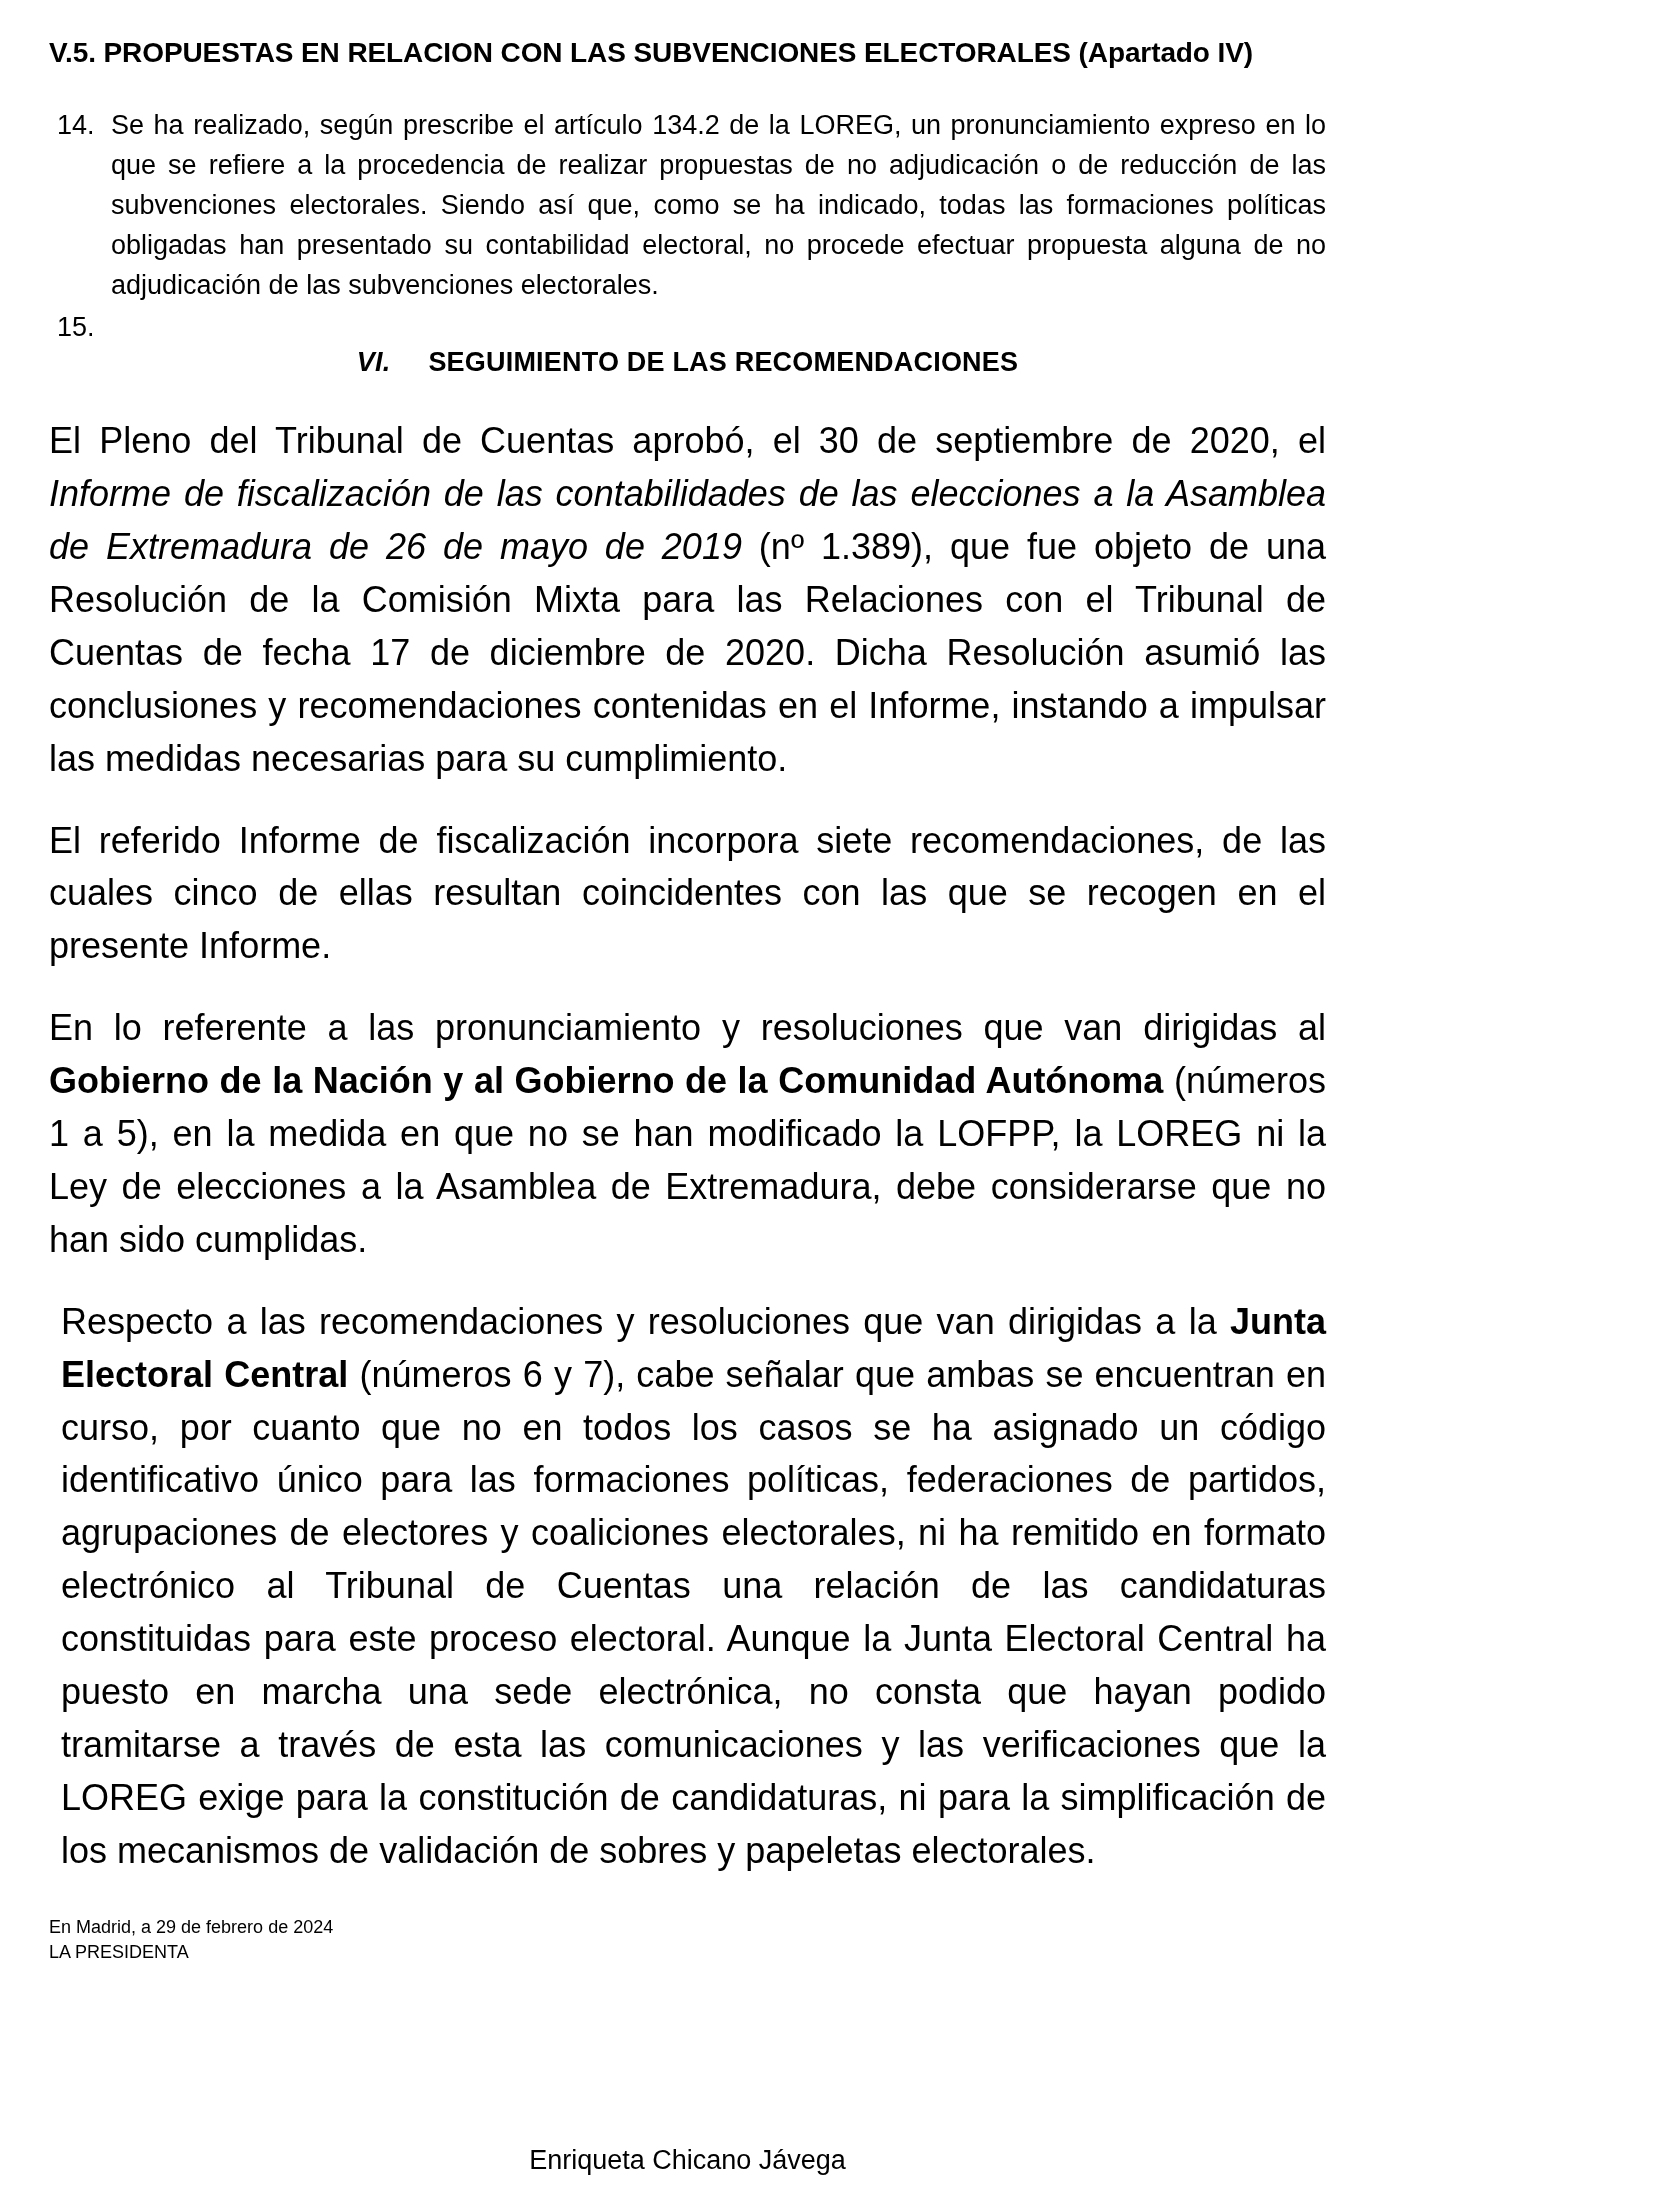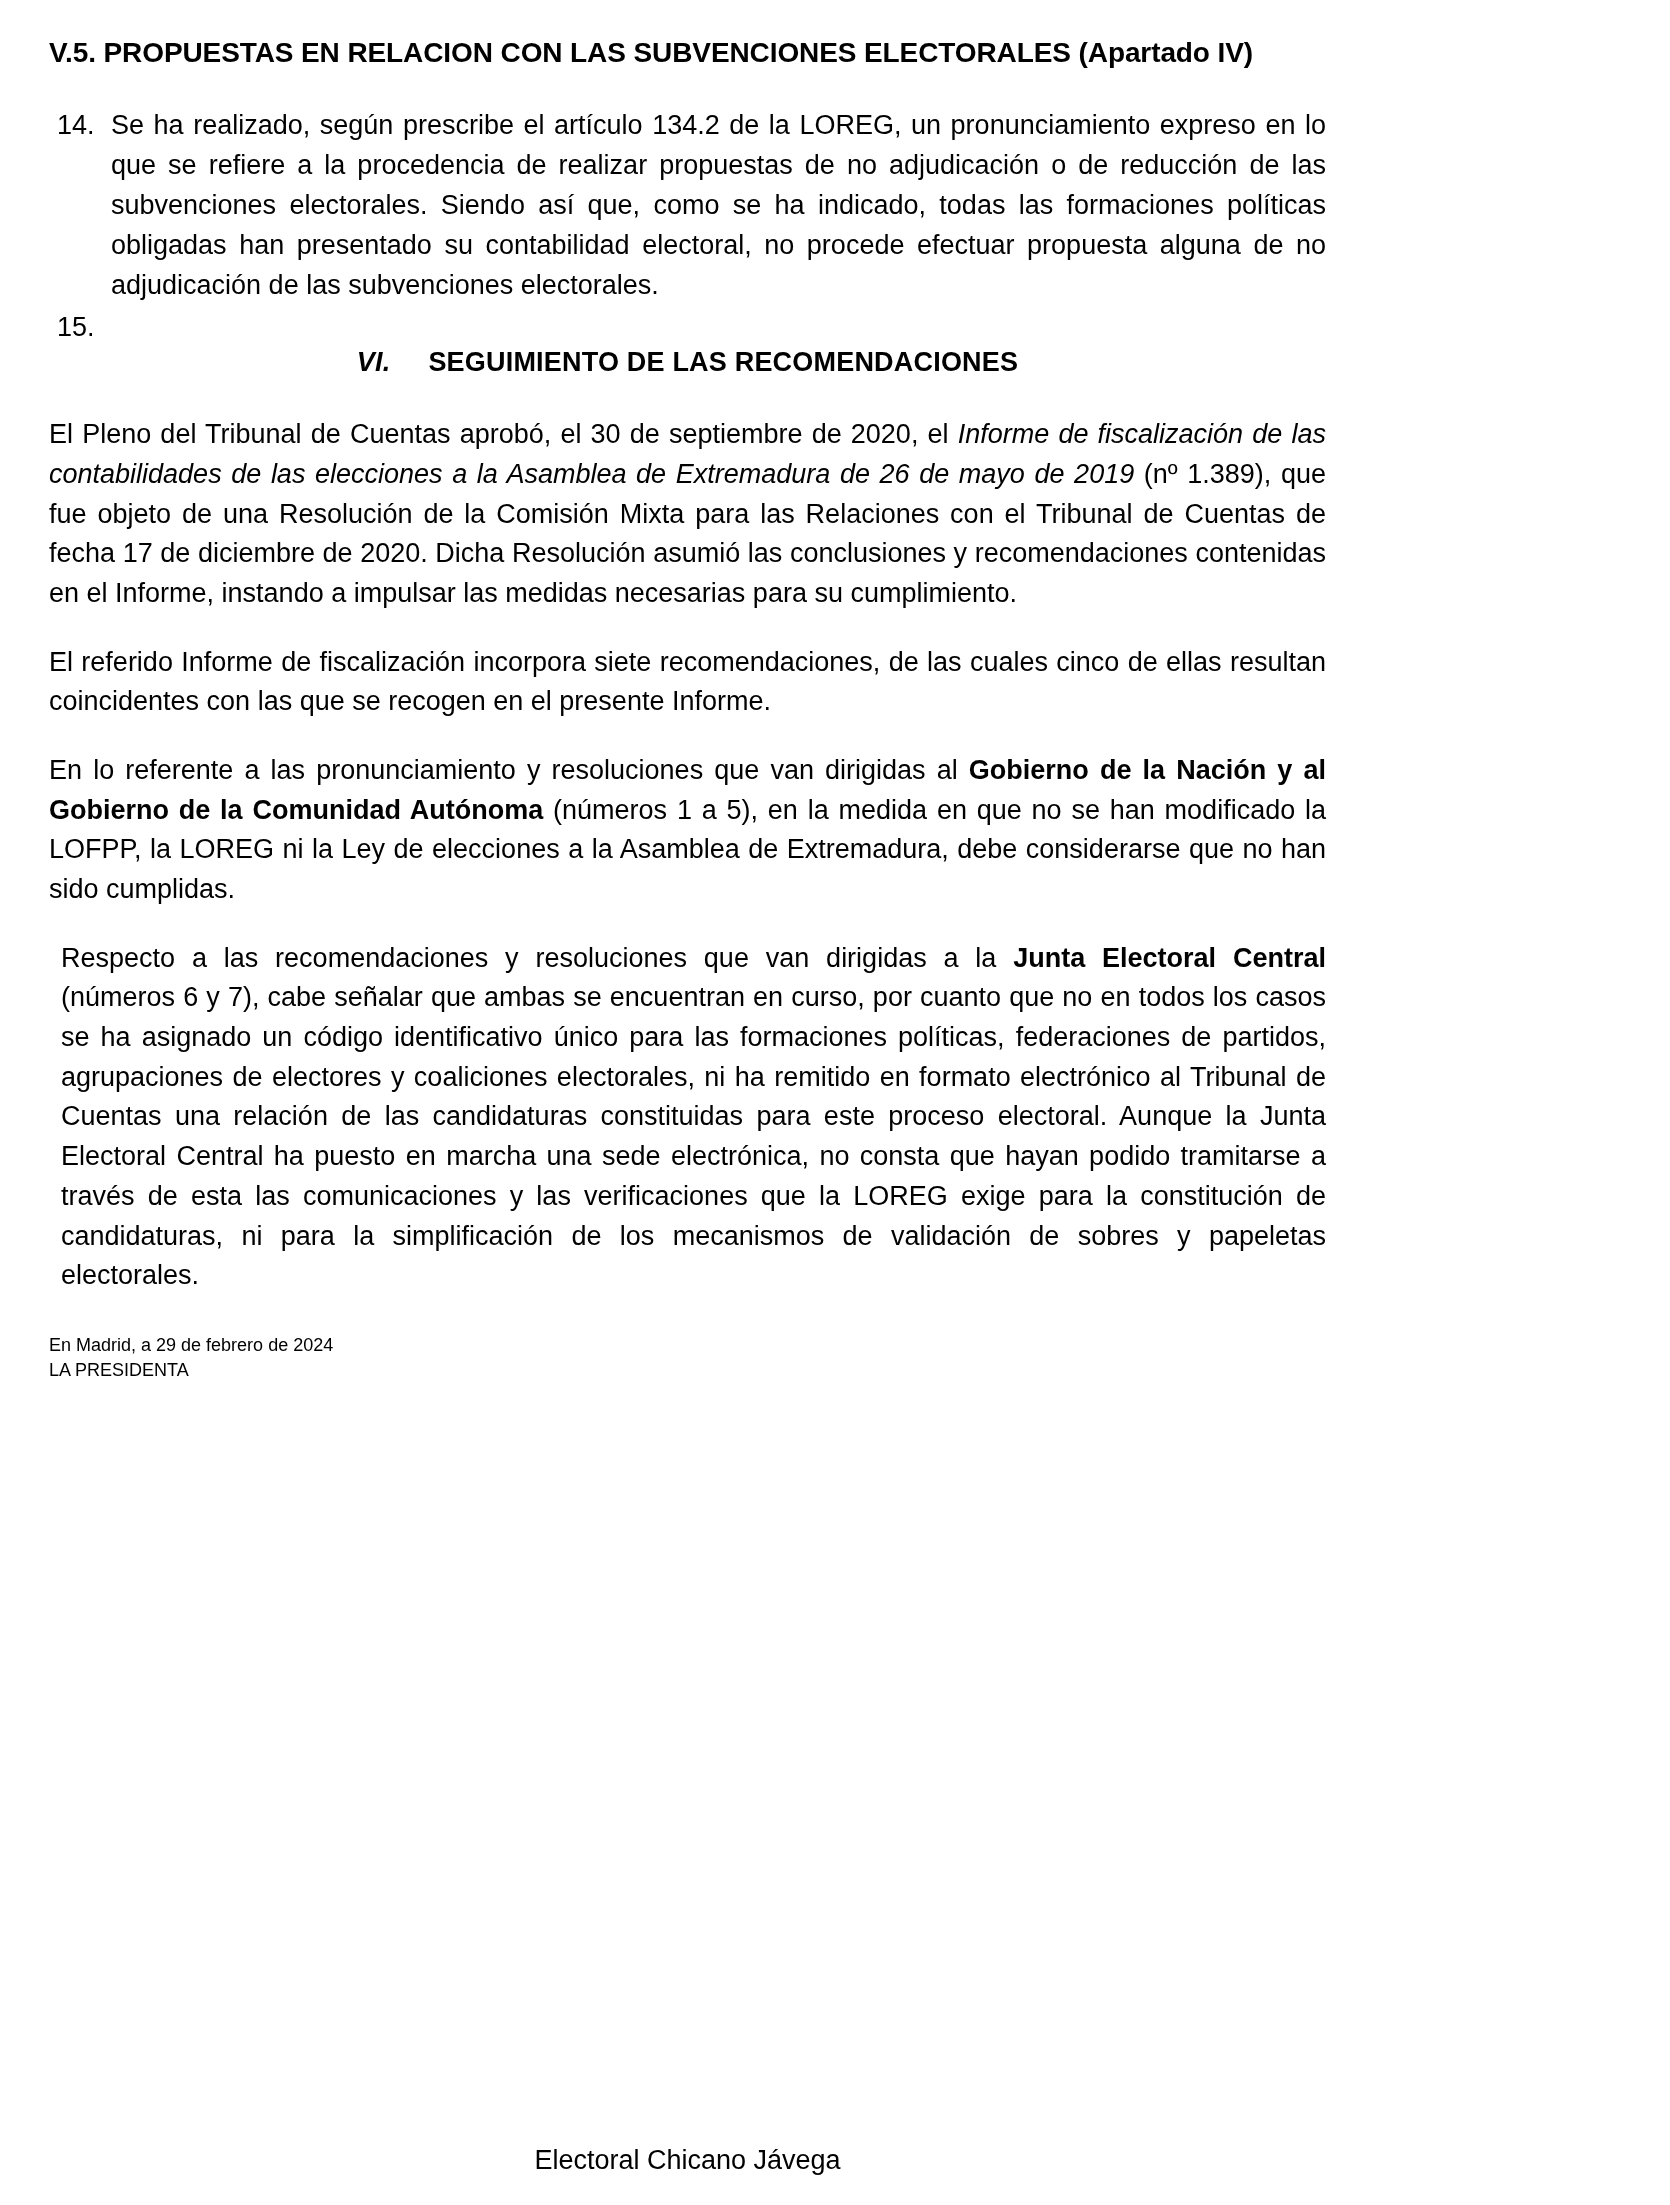--- a/index.html
+++ b/index.html
@@ -53,21 +53,21 @@
     font-weight: bold;
     margin: 41px 0 37px 0;
     letter-spacing: 0.2px;
   }
   .roman-heading .rn {
     display: inline-block;
     margin-right: 38px;
     font-style: italic;
   }
   p.body {
-    font-size: 27px;
+    font-size: 36px;
     line-height: 1.47;
     text-align: justify;
     text-justify: inter-word;
     margin: 0 0 29px 0;
   }
   p.body.last {
     margin-bottom: 24px;
     margin-left: 12px;
   }
   .ital { font-style: italic; }
@@ -120,16 +120,16 @@
 
   <p class="body last">
     <span>Respecto a las recomendaciones y resoluciones que van dirigidas a la </span><span class="bold">Junta Electoral Central</span><span> (números 6 y 7), cabe señalar que ambas se encuentran en curso, por cuanto que no en todos los casos se ha asignado un código identificativo único para las formaciones políticas, federaciones de partidos, agrupaciones de electores y coaliciones electorales, ni ha remitido en formato electrónico al Tribunal de Cuentas una relación de las candidaturas constituidas para este proceso electoral. Aunque la Junta Electoral Central ha puesto en marcha una sede electrónica, no consta que hayan podido tramitarse a través de esta las comunicaciones y las verificaciones que la LOREG exige para la constitución de candidaturas, ni para la simplificación de los mecanismos de validación de sobres y papeletas electorales.</span>
   </p>
 
   <div class="closing">
     <div>En Madrid, a 29 de febrero de 2024</div>
     <div>LA PRESIDENTA</div>
   </div>
 
-  <div class="signature-name">Electoral Chicano Jávega</div>
+  <div class="signature-name">Enriqueta Chicano Jávega</div>
 
 </div>
 
 
 </body></html>

